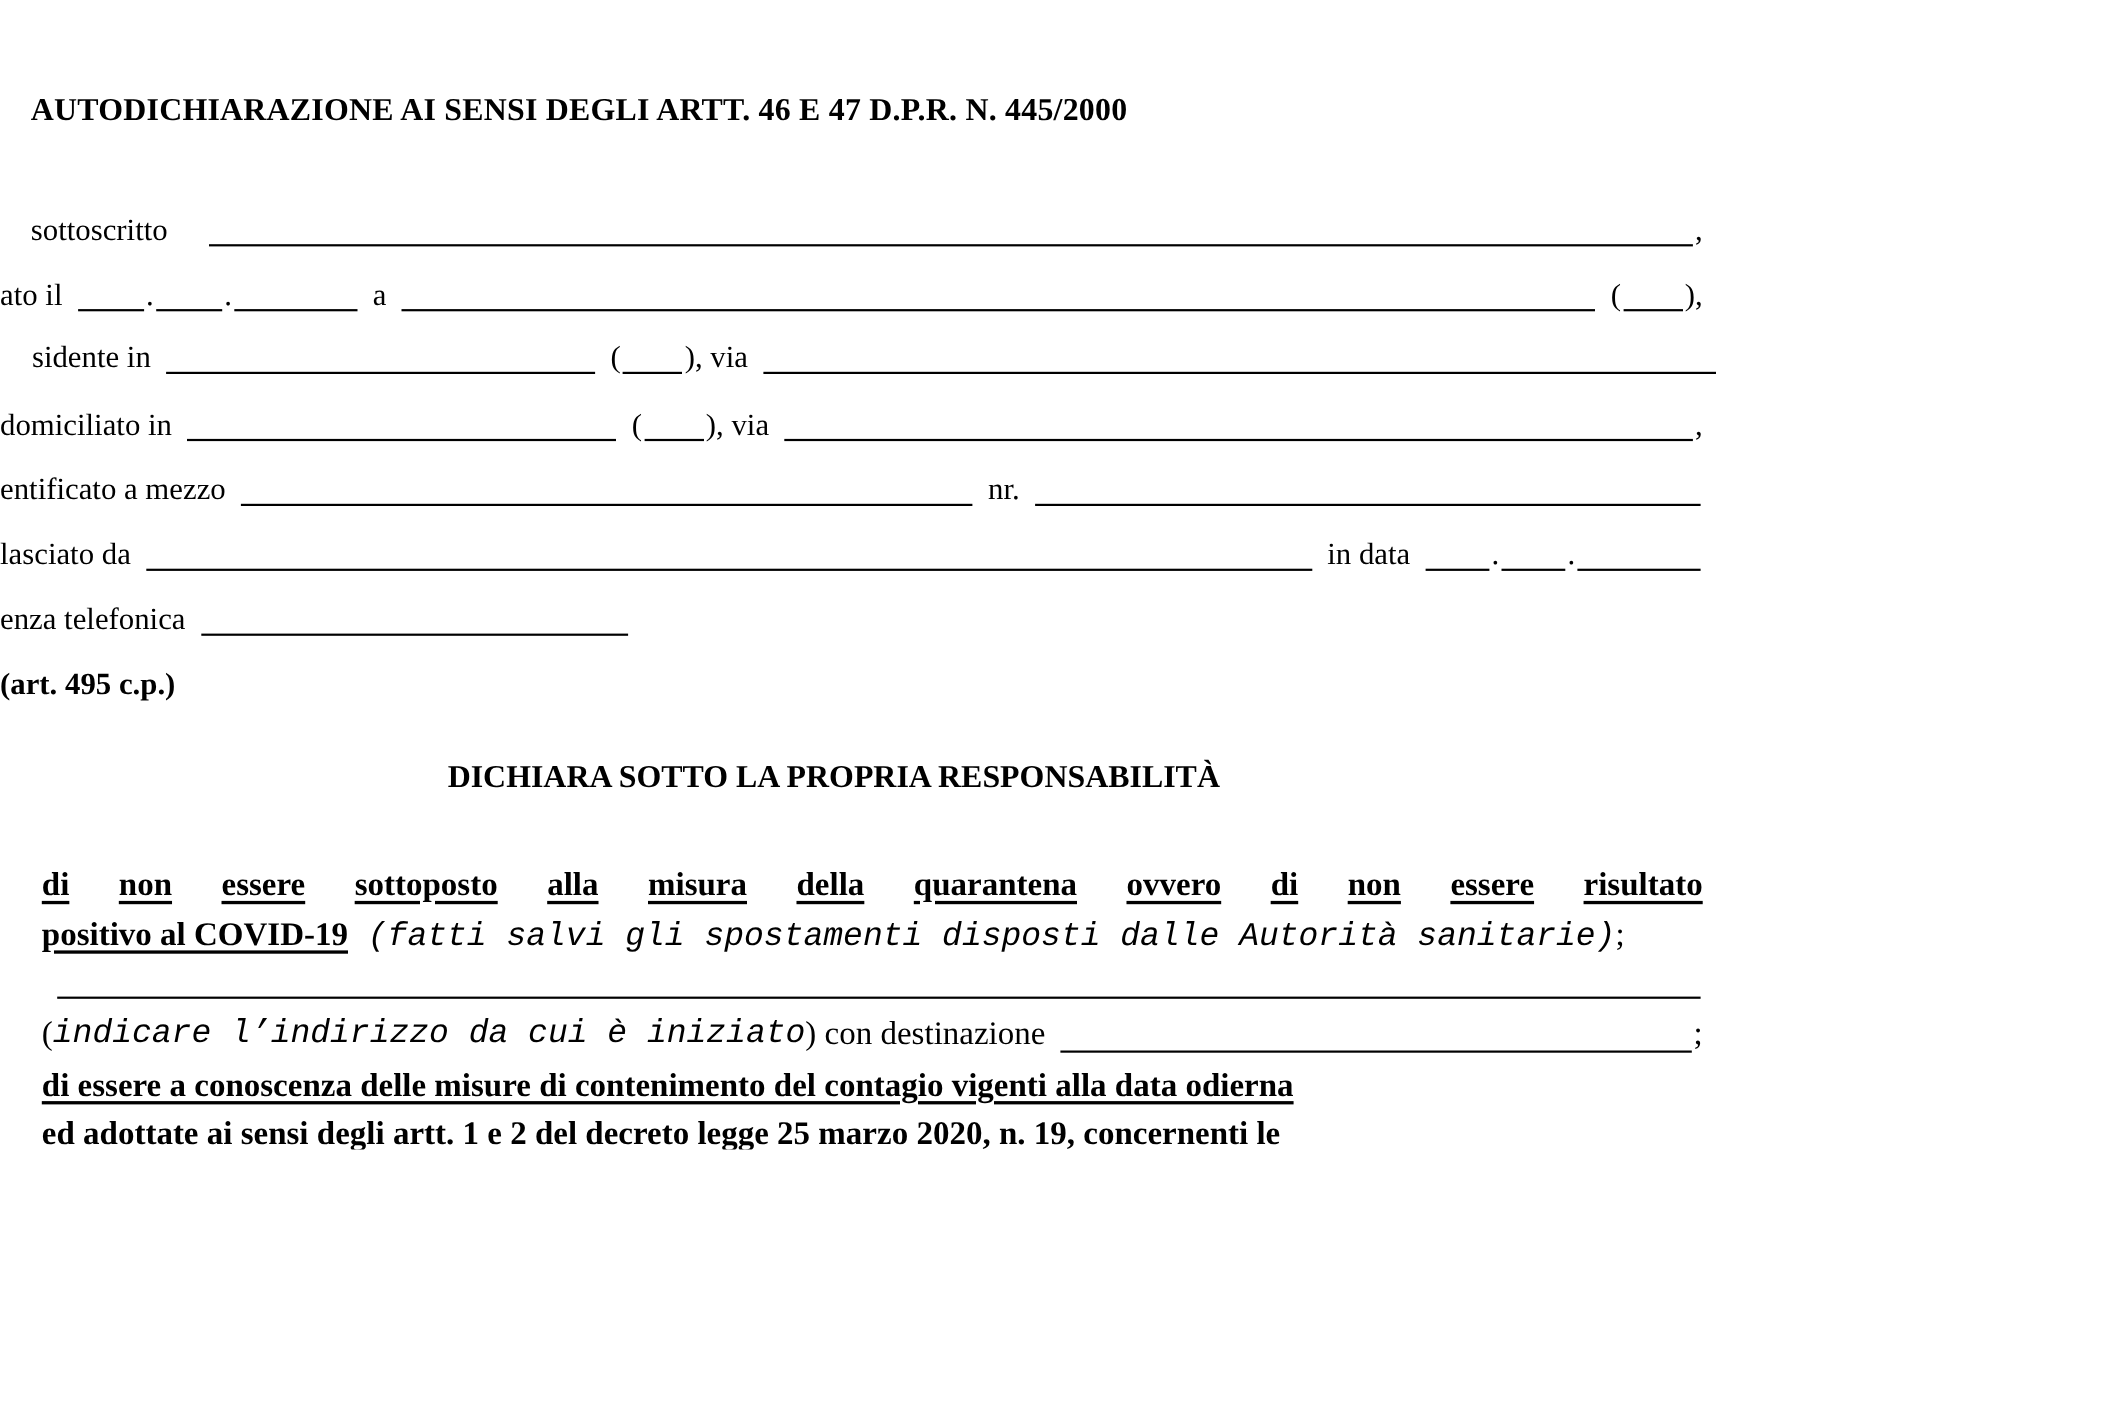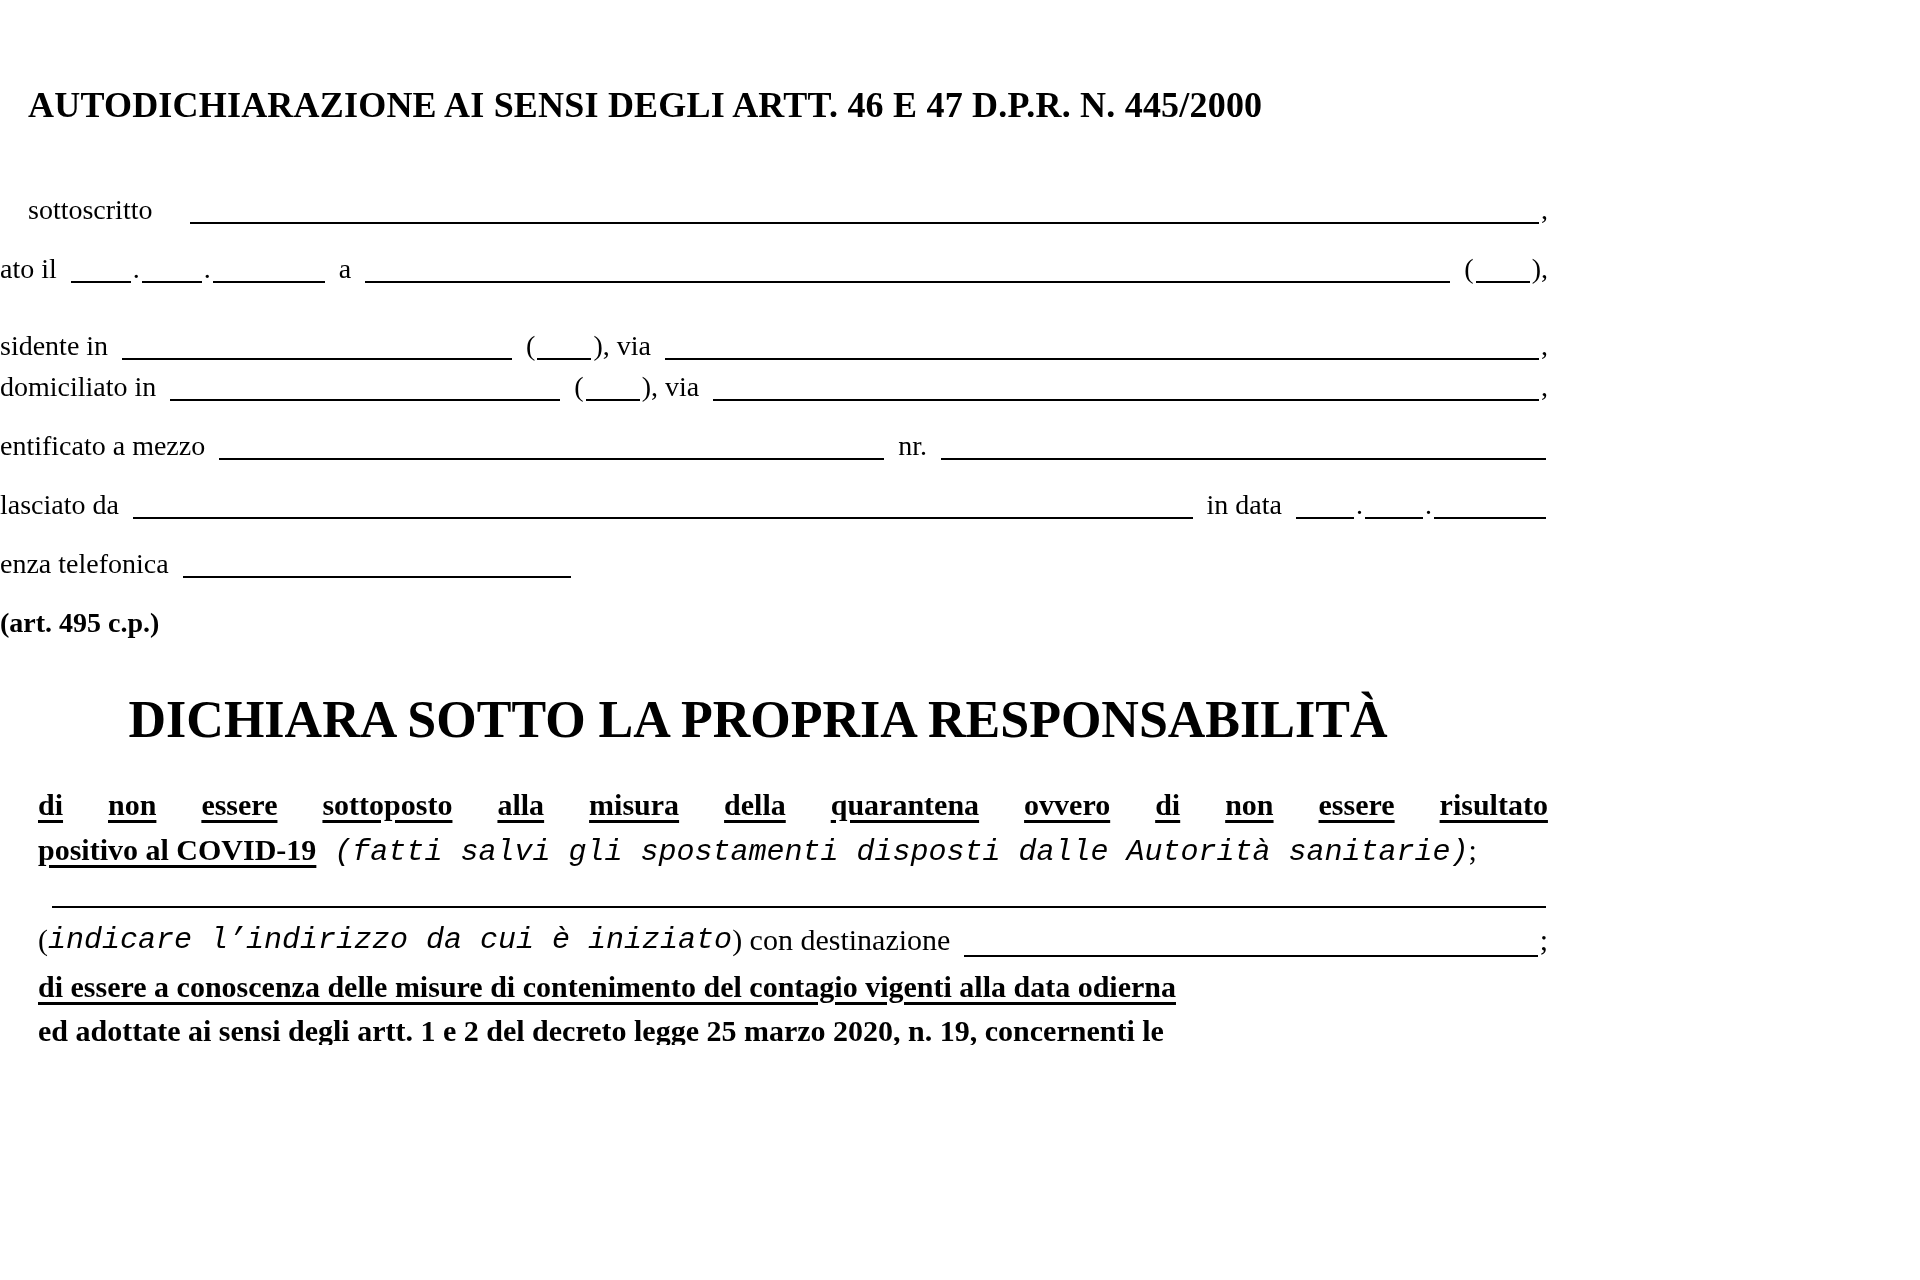--- a/index.html
+++ b/index.html
@@ -2,33 +2,33 @@
 <html><head>
   <meta charset="utf-8">
   <style>
     html, body { margin: 0; padding: 0; background: #ffffff; }
     body {
       width: 1560px; height: 1045px; overflow: hidden; position: relative;
       font-family: "Liberation Serif", "DejaVu Serif", serif; color: #000;
     }
     .title {
       position: absolute; left: 28px; top: 84px;
-      font-size: 36px; font-weight: bold; white-space: nowrap; letter-spacing: 0.2px;
+      font-size: 29px; font-weight: bold; white-space: nowrap; letter-spacing: 0.2px;
     }
     .row {
       position: absolute; left: 0; width: 1548px; height: 40px;
       display: flex; align-items: flex-end; font-size: 28px; white-space: nowrap;
     }
     .row span { display: inline-block; line-height: 1; }
     .blank { border-bottom: 2.5px solid #000; height: 28px; margin: 0 2px; display: inline-block; }
     .grow { flex: 1; }
     .gap { width: 12px; display: inline-block; }
     .heading2 {
       position: absolute; left: 0; width: 1516px; top: 690px; text-align: center;
-      font-size: 52px; font-weight: bold; white-space: nowrap;
+      font-size: 29px; font-weight: bold; white-space: nowrap;
     }
     .para {
       position: absolute; left: 38px; width: 1510px; font-size: 30px; white-space: nowrap;
     }
     .bu { font-weight: bold; text-decoration: underline; text-decoration-thickness: 3px; text-underline-offset: 5px; }
     .b { font-weight: bold; }
     .i { font-style: italic; font-family: Liberation Mono, monospace; }
     .justify { display: flex; justify-content: space-between; }
   </style>
 </head>
@@ -55,21 +55,21 @@
   <span class="gap"></span>
   <span>a</span>
   <span class="gap"></span>
   <span class="blank grow"></span>
   <span class="gap"></span>
   <span>(</span>
   <span class="blank" style="width:54px"></span>
   <span>),</span>
 </div>
 
-<div class="row" style="top:320px;">
+<div class="row" style="top:300px;margin-left:29px;">
   <span>sidente in</span>
   <span class="gap"></span>
   <span class="blank" style="width:390px"></span>
   <span class="gap"></span>
   <span>(</span>
   <span class="blank" style="width:54px"></span>
   <span>), via</span>
   <span class="gap"></span>
   <span class="blank grow"></span>
   <span>,</span>

